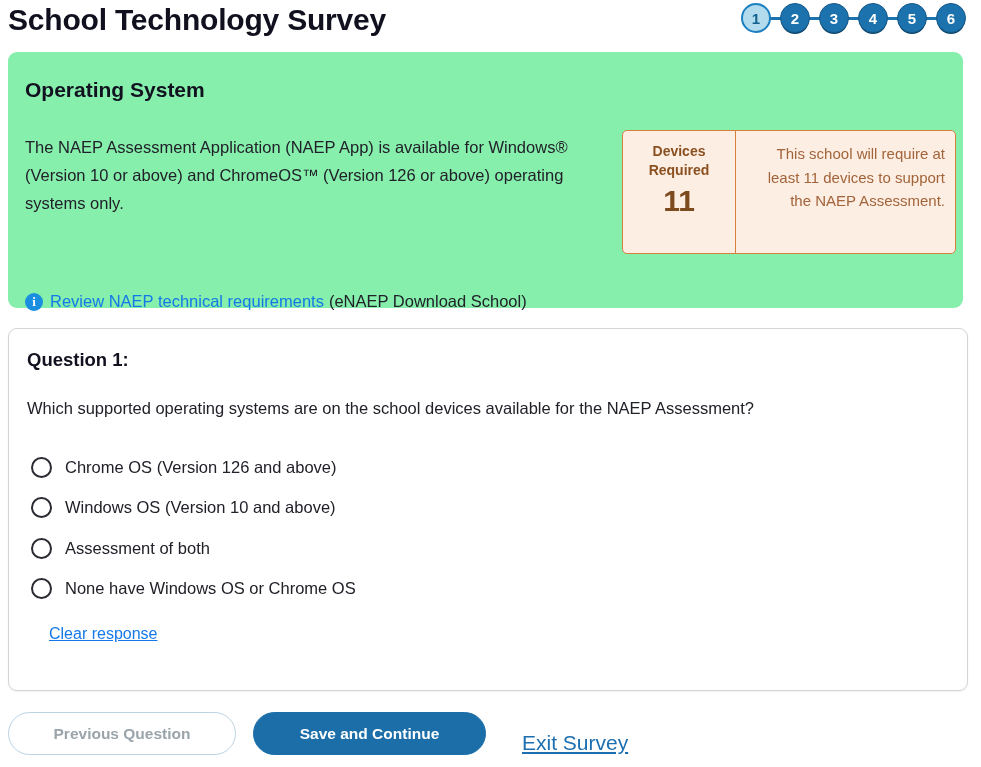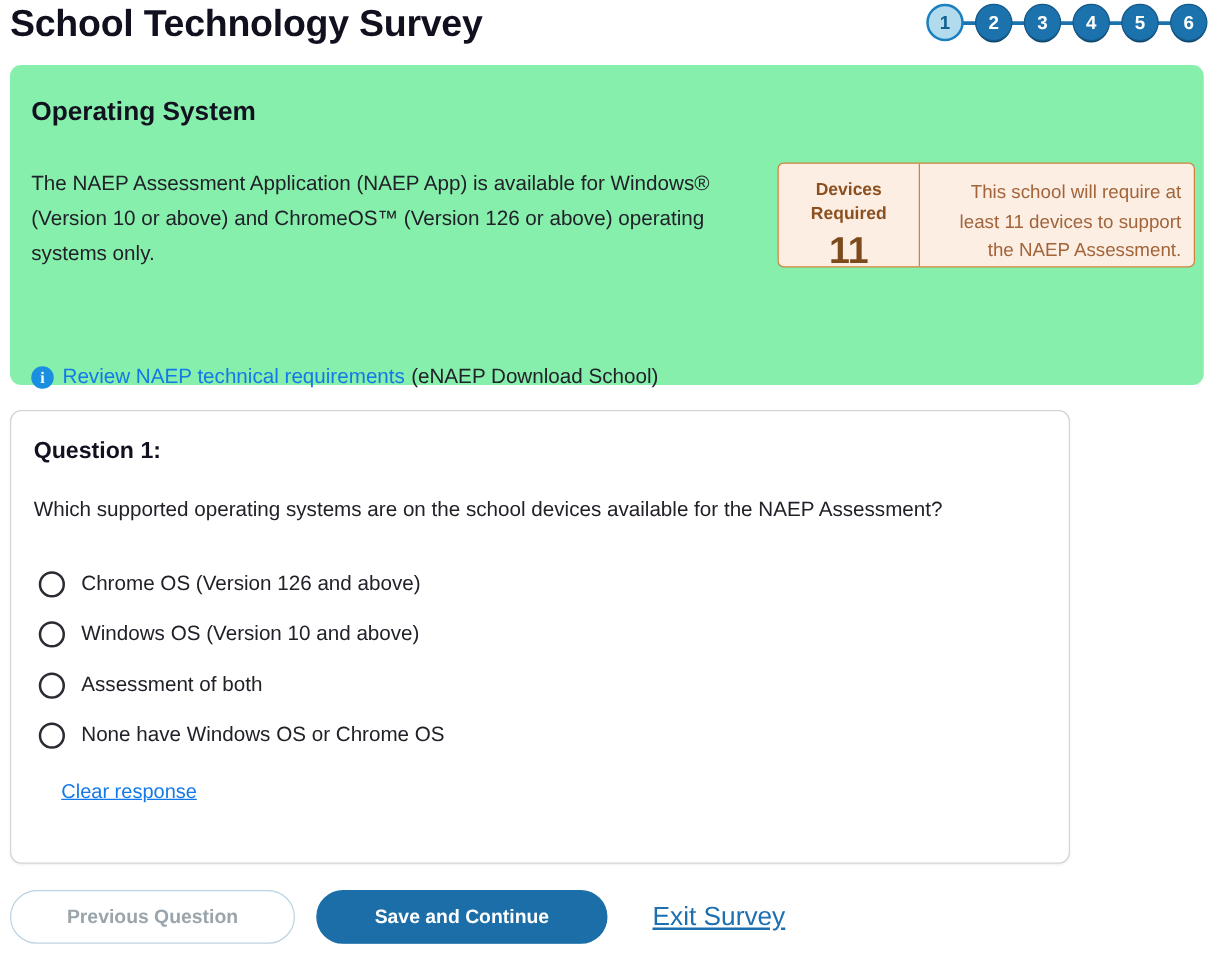--- a/index.html
+++ b/index.html
@@ -132,21 +132,21 @@
     cursor: pointer;
   }
   .link-suffix { margin-left: 5px; }
 
   
   .devices-box {
     position: absolute;
     left: 614px;
     top: 78px;
     width: 334px;
-    height: 84px;
+    height: 124px;
     background: #fdeee3;
     border: 1px solid #d4813c;
     border-radius: 5px;
     box-sizing: border-box;
     display: flex;
   }
   .devices-left {
     width: 113px;
     border-right: 1px solid #d4813c;
     box-sizing: border-box;
@@ -178,21 +178,21 @@
     color: #a2643a;
     box-sizing: border-box;
     text-align: right;
   }
 
   
   .question-card {
     position: absolute;
     left: 8px;
     top: 328px;
-    width: 848px;
+    width: 960px;
     height: 363px;
     background: #ffffff;
     border: 1px solid #d5d5d5;
     border-radius: 9px;
     box-sizing: border-box;
     box-shadow: 0 1px 2px rgba(0,0,0,0.06);
   }
   .question-number {
     position: absolute;
     left: 18px;
@@ -244,21 +244,21 @@
     text-decoration: underline;
     cursor: pointer;
   }
 
   
   .footer {
     position: absolute;
     left: 8px;
     top: 712px;
     display: flex;
-    align-items: center;
+    align-items: flex-end;
   }
   .btn {
     border-radius: 22px;
     font-size: 15.5px;
     font-weight: bold;
     box-sizing: border-box;
     display: flex;
     align-items: center;
     justify-content: center;
     cursor: pointer;

